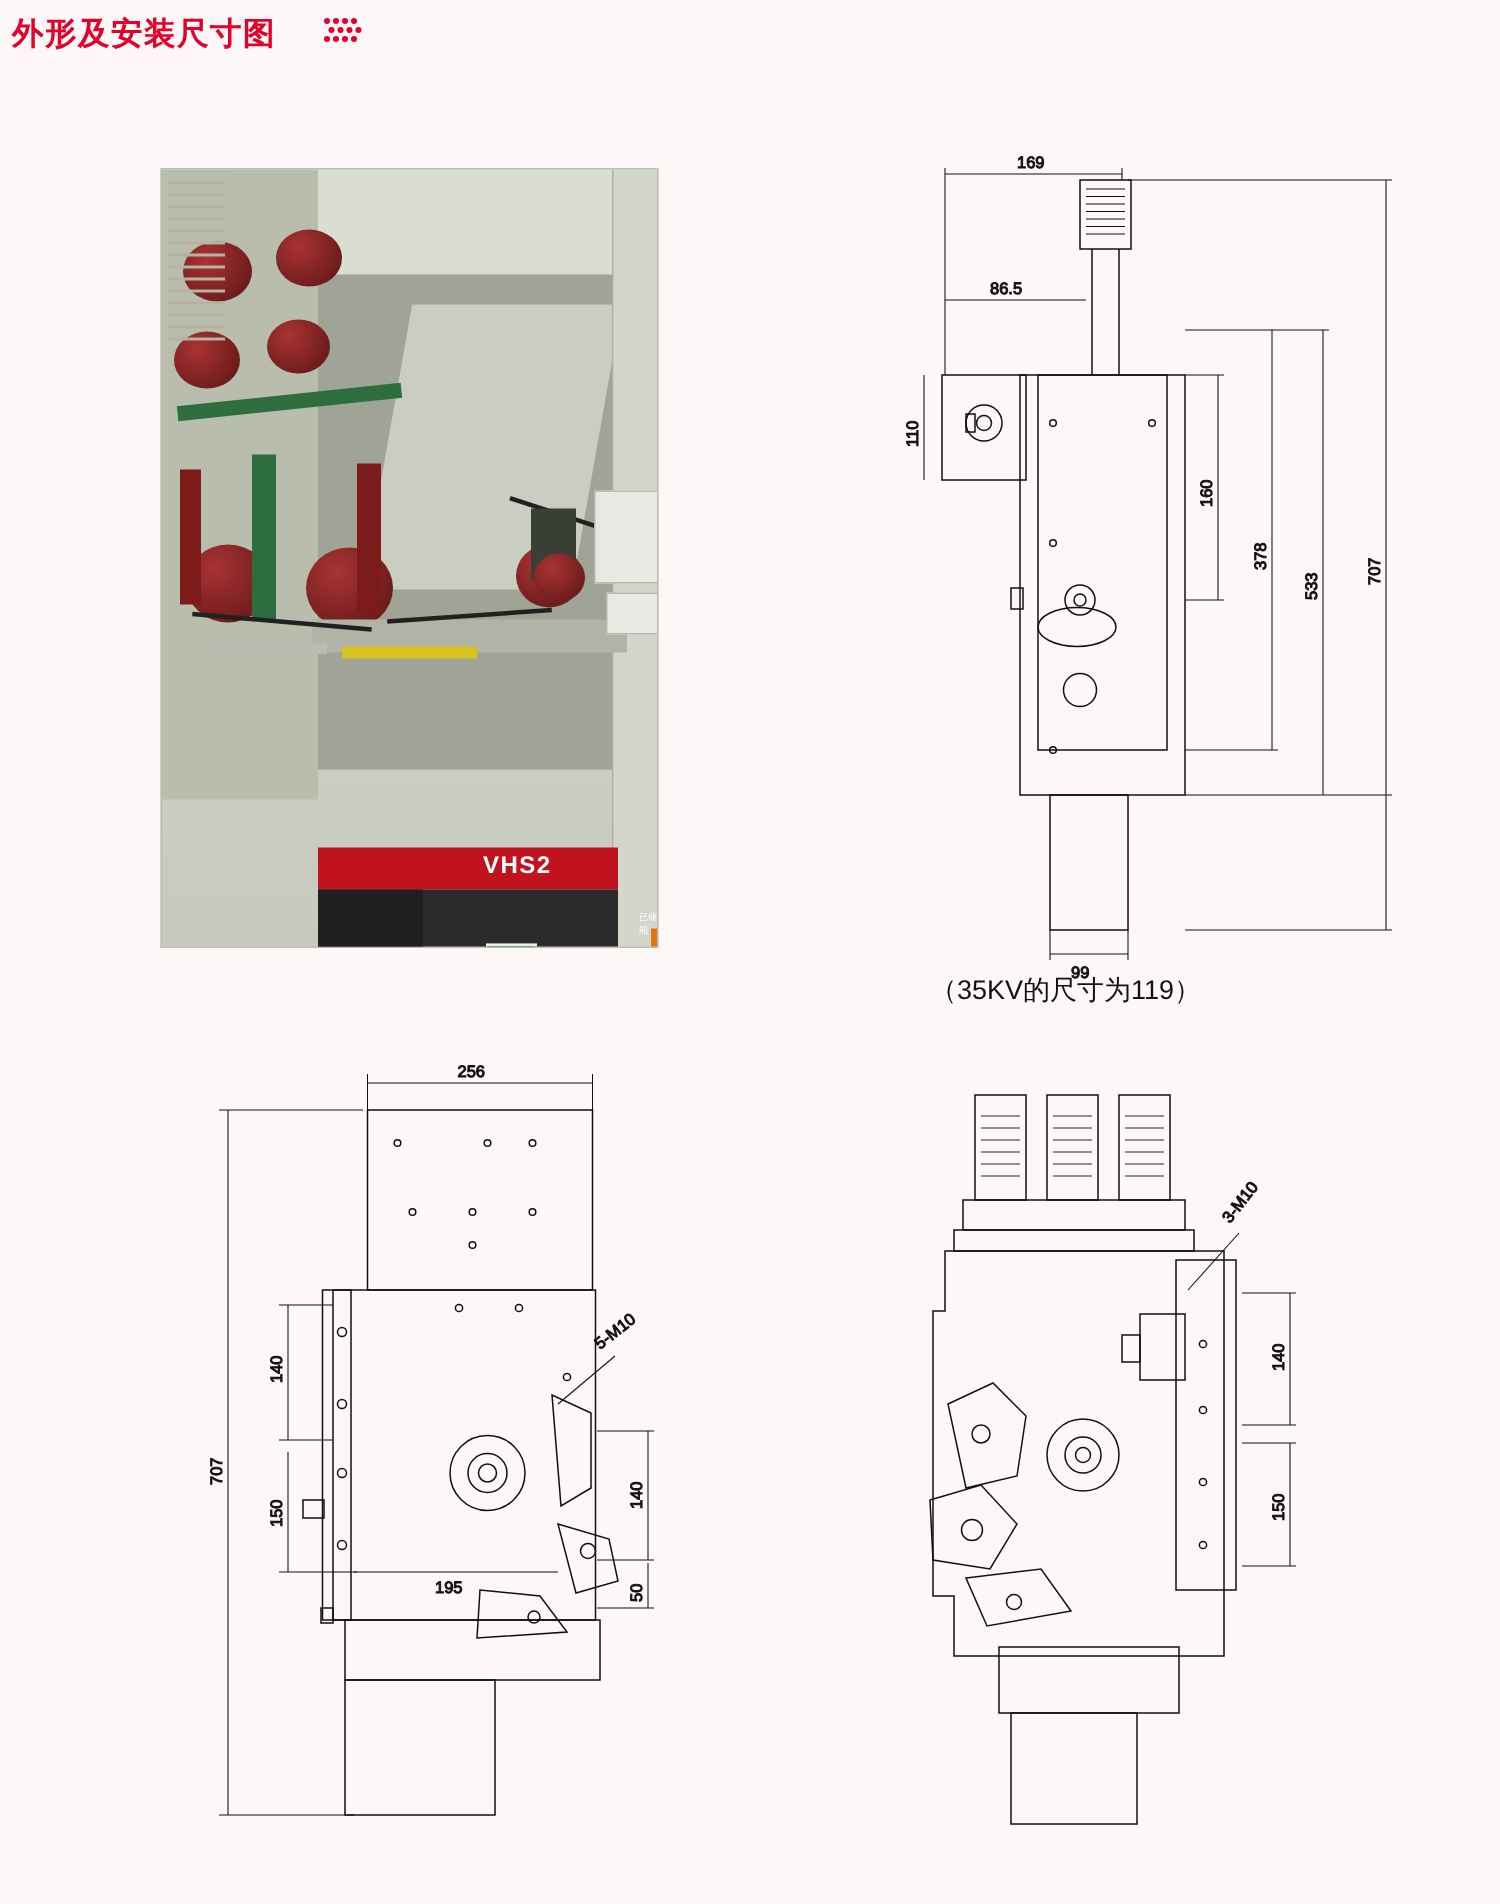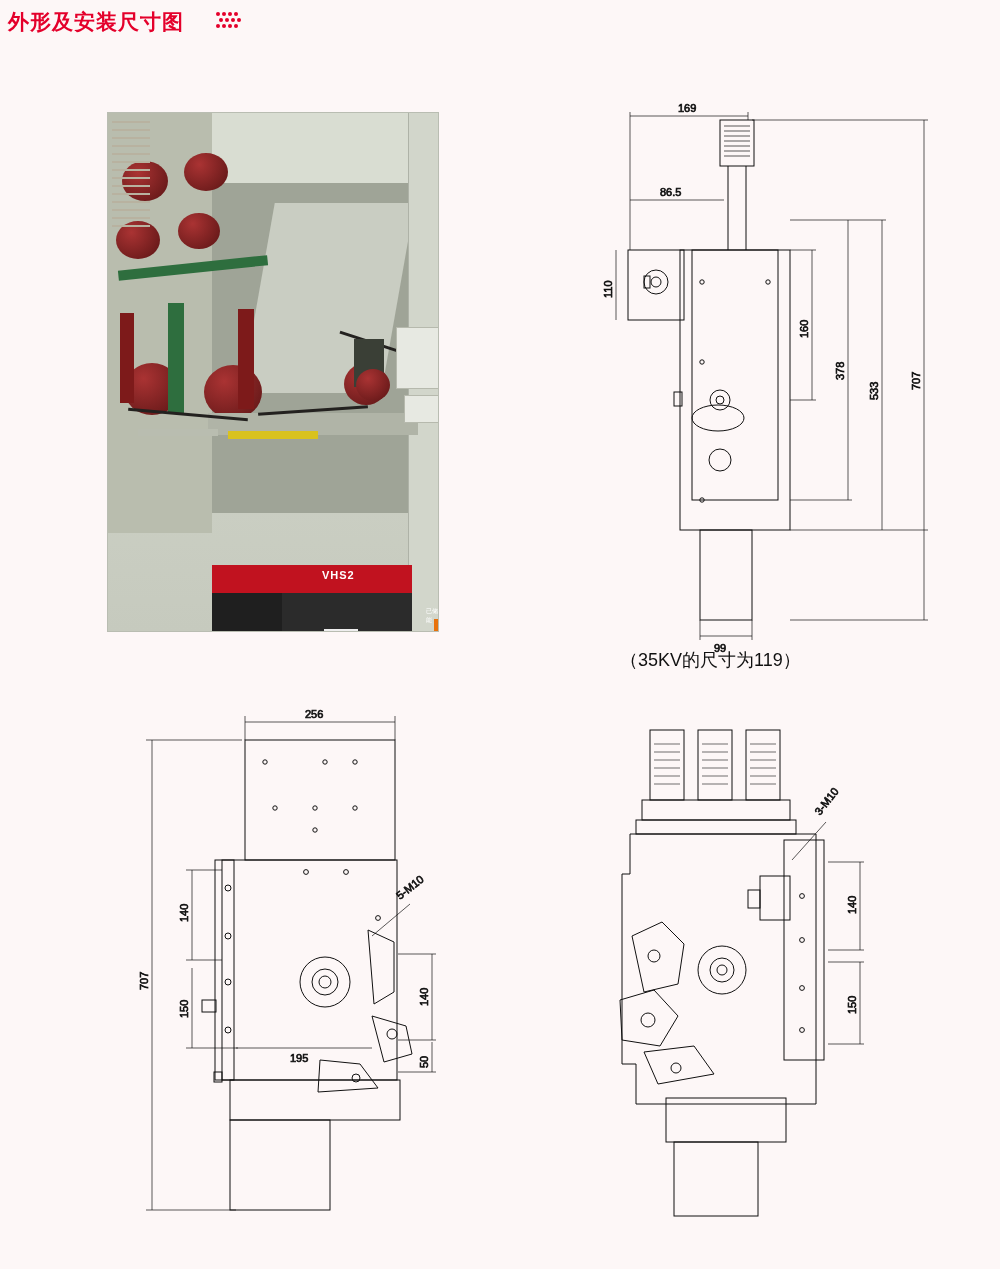--- a/index.html
+++ b/index.html
@@ -38,21 +38,21 @@
   .cab-panel{left:104px;top:0;width:226px;height:70px;background:#d9ddd2;}
   .cab-rightpost{left:300px;top:0;width:30px;height:518px;background:#d2d6cb;border-left:1px solid #aeb2a7;}
   .cab-inner{left:104px;top:70px;width:196px;height:330px;background:#9fa497;}
   .duct{left:150px;top:90px;width:140px;height:190px;background:#c9cdc2;transform:skewX(-10deg);}
   .shelf{left:100px;top:300px;width:210px;height:22px;background:#b0b4a7;}
   .bushing{position:absolute;border-radius:50%;background:radial-gradient(circle at 35% 30%,#a33, #5a1414);}
   .bus-green{position:absolute;background:#2e6e3e;}
   .red-front{left:104px;top:452px;width:200px;height:28px;background:#c1121f;}
   .black-front{left:104px;top:480px;width:200px;height:140px;background:#2b2b2b;}
   .black-left{left:104px;top:480px;width:70px;height:140px;background:#1f1f1f;}
-  .vhs2{left:214px;top:456px;color:#fff;font-size:11px;font-weight:bold;letter-spacing:1px;text-align:right;}
+  .vhs2{left:214px;top:456px;color:#fff;font-size:16px;font-weight:bold;letter-spacing:1px;text-align:right;}
   .grn-btn{left:216px;top:516px;width:30px;height:26px;background:#1f9d3b;border:2px solid #eee;}
   .grn-btn:after{content:"";position:absolute;left:9px;top:6px;width:10px;height:12px;border:2px solid #fff;border-radius:50%;}
   .org-btn{left:326px;top:506px;width:22px;height:18px;background:#e8720c;}
   .lbl{position:absolute;color:#fff;font-size:6px;}
   .label-plate{left:440px;top:330px;width:46px;height:130px;background:#f3f0e6;border:1px solid #c8c3b2;}
   .label-plate i{position:absolute;left:4px;width:38px;height:2px;background:#b8b2a0;}
   .box-grey{position:absolute;background:#e7e9e2;border:1px solid #b6b9ad;}
   .small-dark{position:absolute;background:#3a3f36;}
   .wire{position:absolute;background:#23211f;}
 

